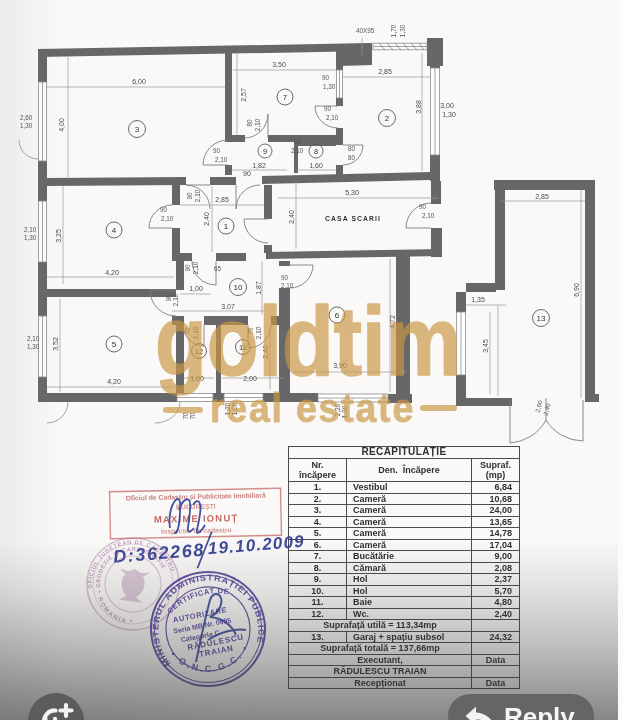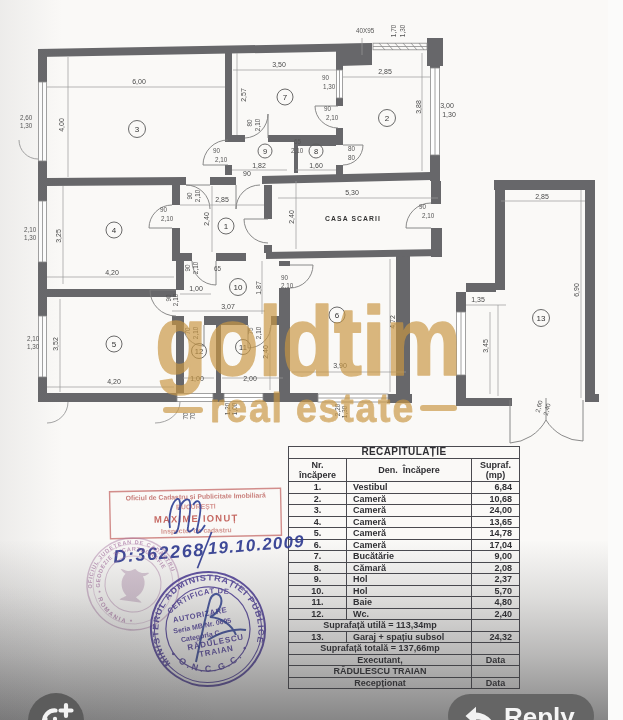--- a/index.html
+++ b/index.html
@@ -1,17 +1,17 @@
 <!DOCTYPE html>
 <html><head>
 <meta charset="utf-8">
 <style>
   html,body{margin:0;padding:0;background:#fbfbfa;}
   #stage{position:relative;width:608px;height:720px;overflow:hidden;background:#3b82f6;
-         font-family:"Liberation Sans", sans-serif;}
+         font-family:"Liberation Sans", sans-serif;padding-left:10px;}
   .abs{position:absolute;}
   svg text{font-family:"Liberation Sans", sans-serif;}
   .dim{font-size:7px;fill:#4a4a4a;}
   .dims{font-size:6.3px;fill:#555;}
   table.recap{border-collapse:collapse;table-layout:fixed;width:231px;
     font-family:"Liberation Sans", sans-serif;font-size:9px;font-weight:bold;color:#2f2f33;}
   table.recap td{border:1px solid #4a4a50;padding:0;line-height:10.5px;height:10.4px;overflow:hidden;white-space:nowrap;}
   table.recap td.c{text-align:center;} table.recap td.l{text-align:left;padding-left:6px;} table.recap td.r{text-align:right;padding-right:7px;}
 </style>
 </head>

